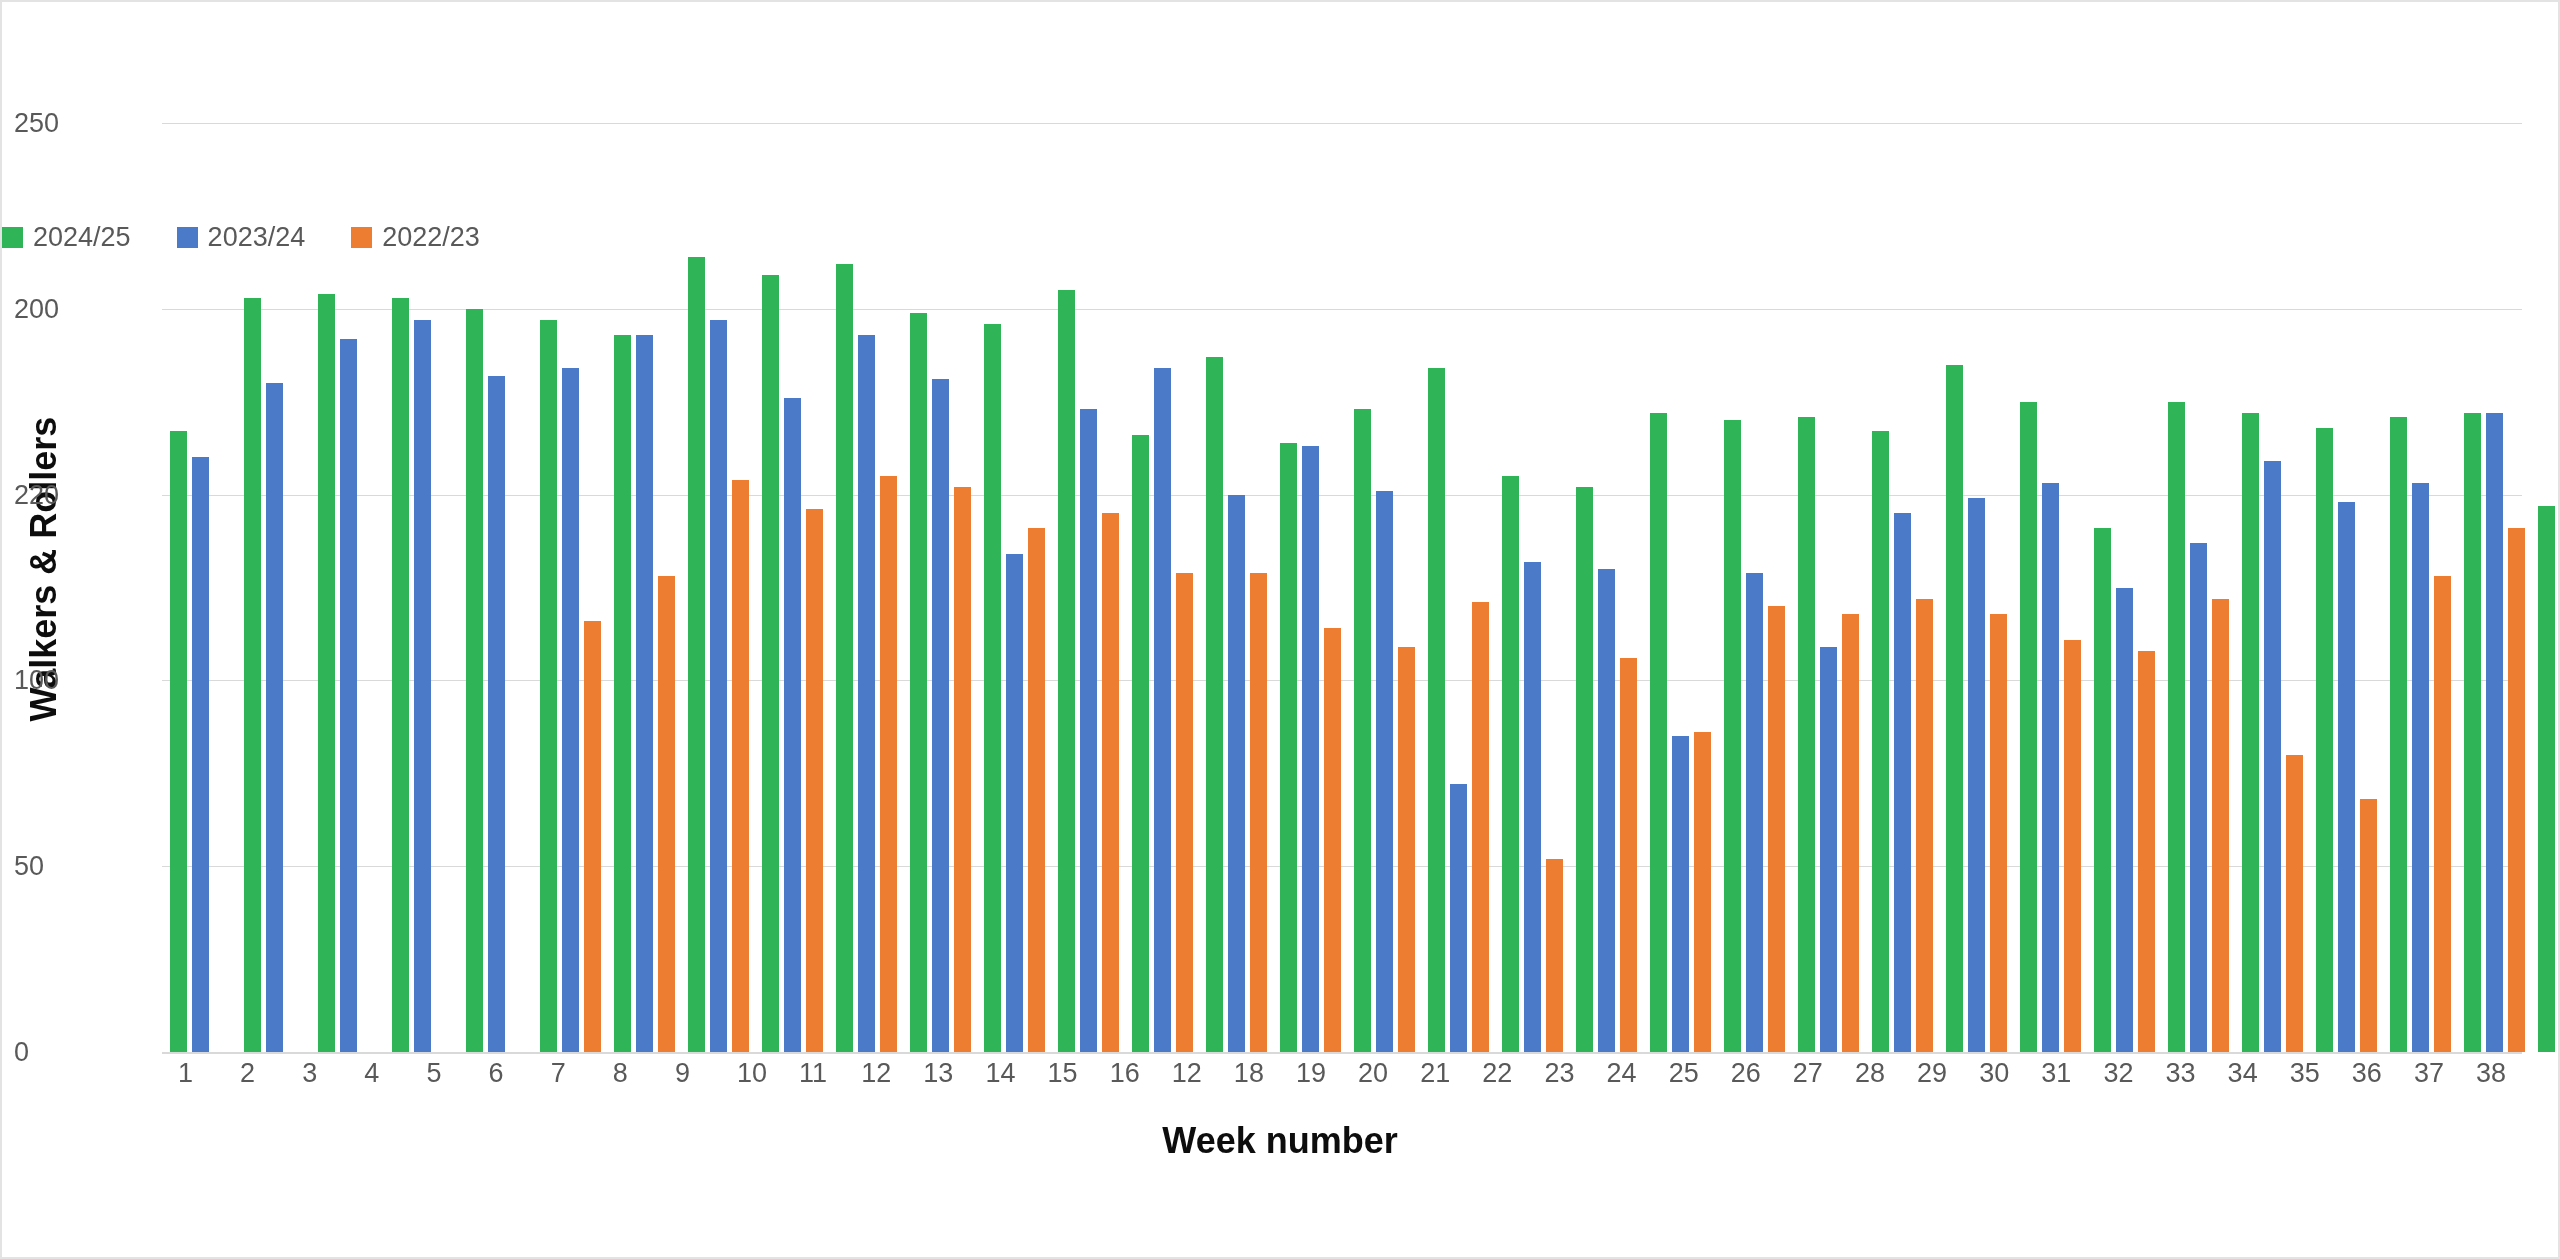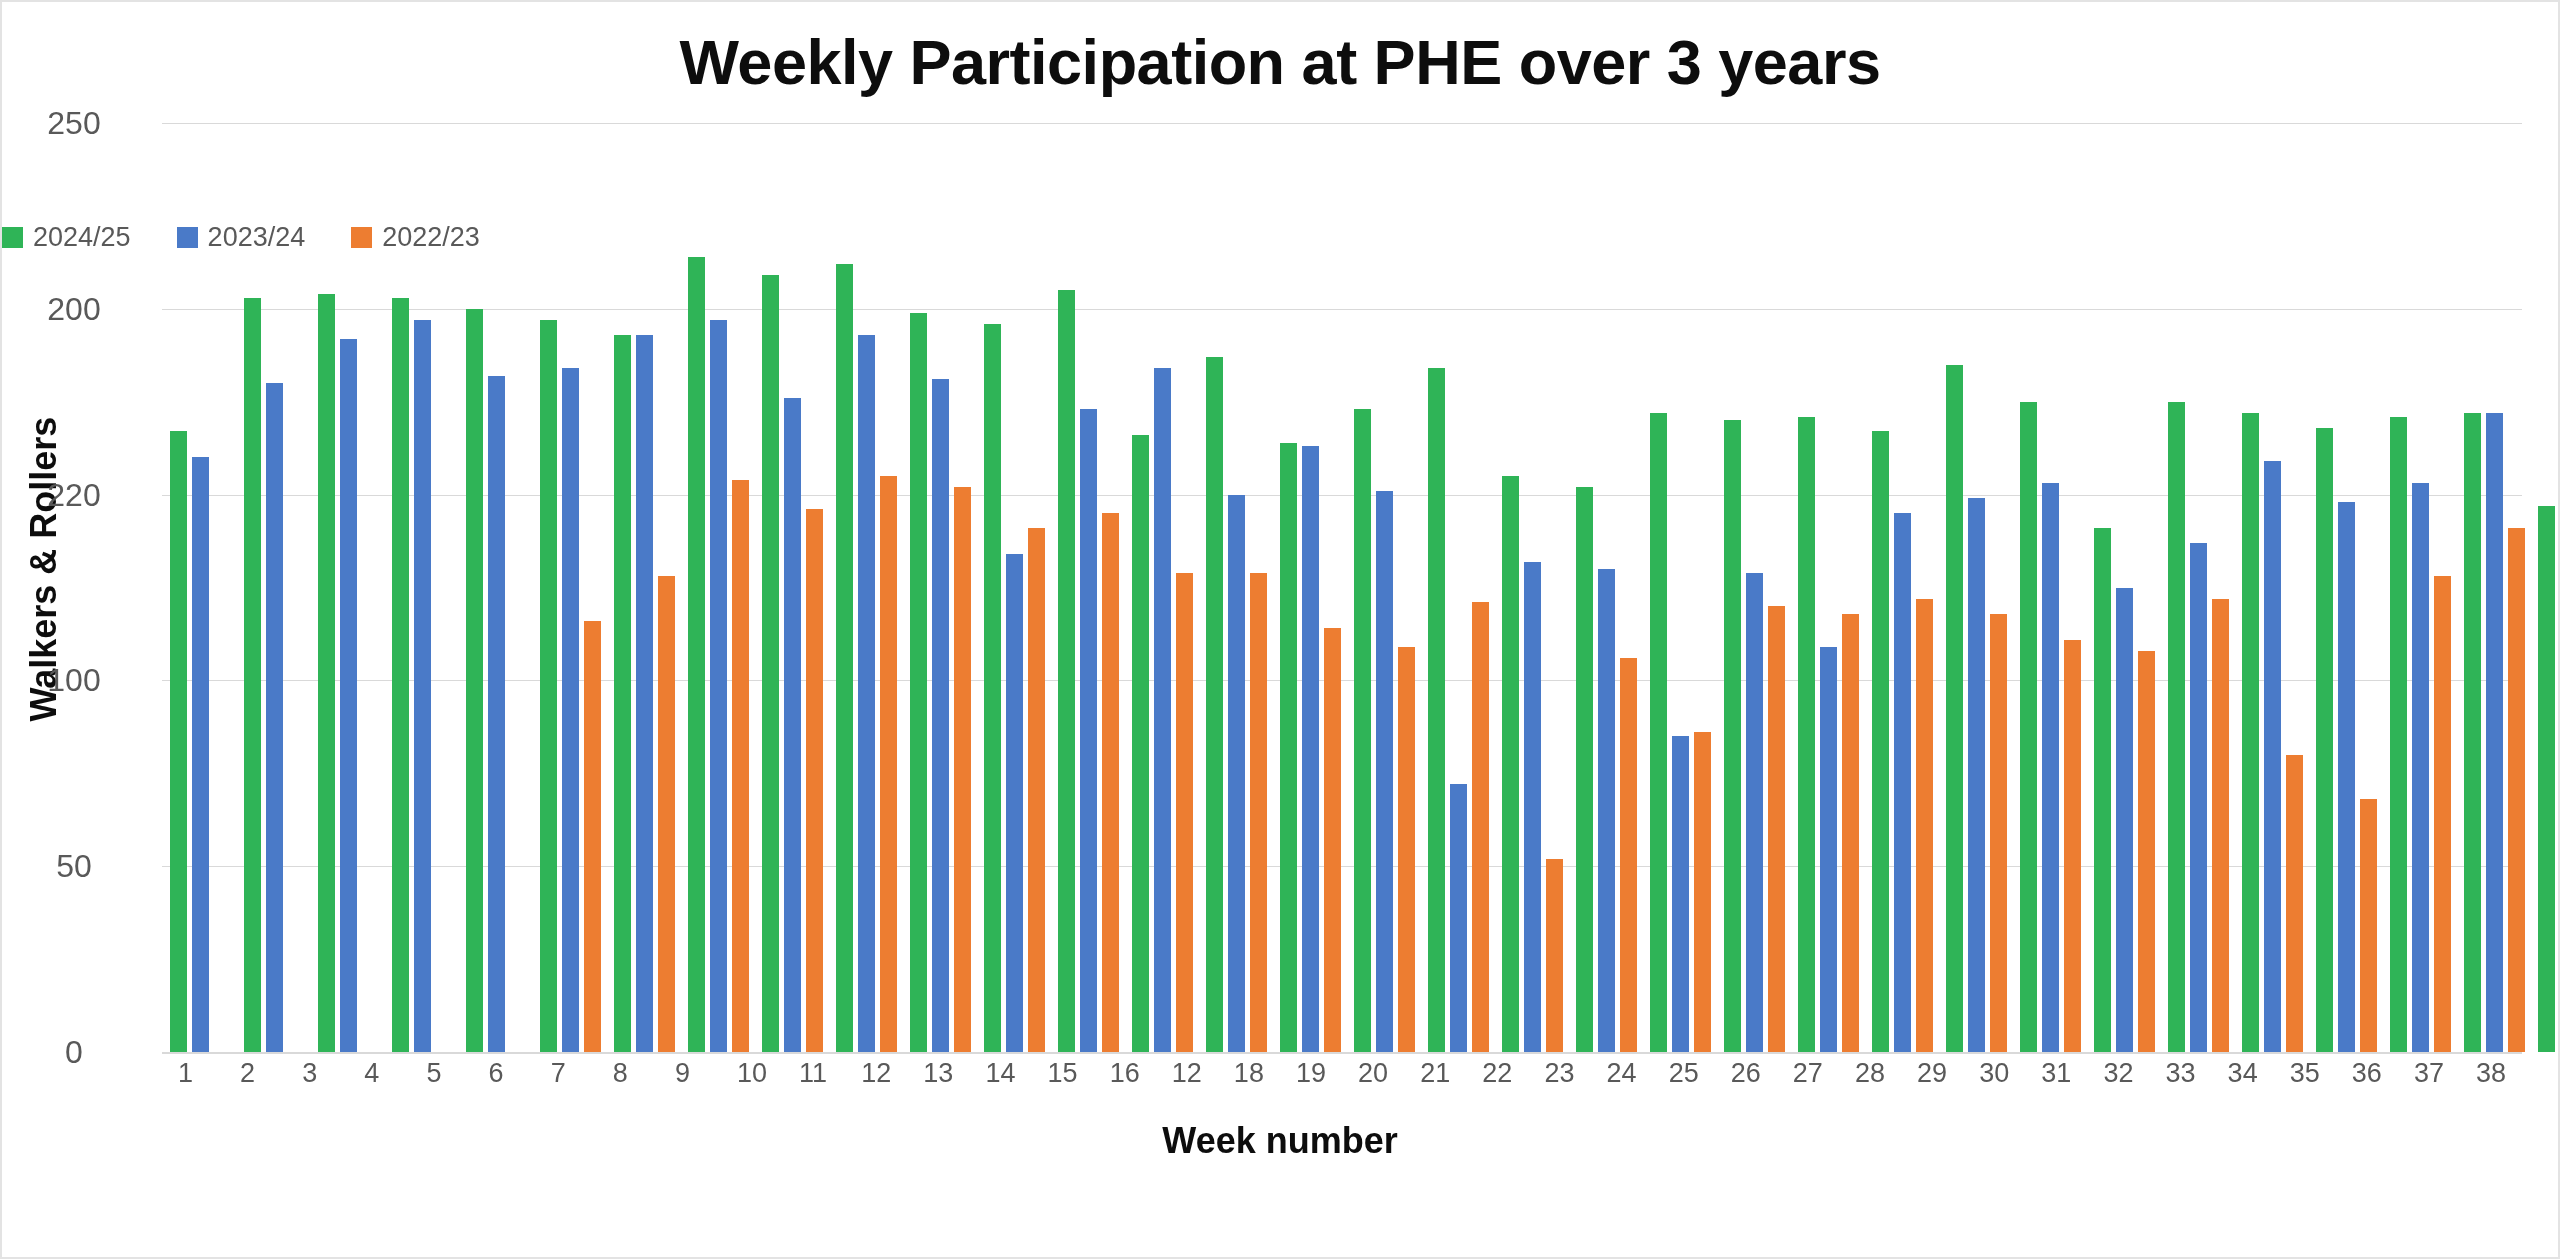--- a/index.html
+++ b/index.html
@@ -105,22 +105,22 @@
     position: absolute;
     left: 0;
     width: 100%;
     height: 2px;
     background: #d9d9d9;
   }
   .ytick-label {
     position: absolute;
     right: 2388px;
     width: 120px;
-    text-align: center;
-    font-size: 32px;
+    text-align: left;
+    font-size: 27px;
     color: #595959;
     transform: translateY(-50%);
     white-space: nowrap;
   }
 
   
   #bars {
     position: absolute;
     left: 0; top: 0;
     width: 100%;
@@ -162,21 +162,20 @@
     padding-left: 16px;
     font-size: 27px;
     color: #595959;
   }
 </style>
 </head>
 <body>
 
 <div id="chart-frame">
 
-  <div id="chart-title">Weekly Participation at PHE over 3 years</div>
 
   <div id="legend">
     <div class="legend-entry">
       <span class="legend-swatch" style="background: rgb(47, 180, 87);"></span>
       <span class="legend-label">2024/25</span>
     </div>
     <div class="legend-entry">
       <span class="legend-swatch" style="background: rgb(74, 122, 200);"></span>
       <span class="legend-label">2023/24</span>
     </div>

